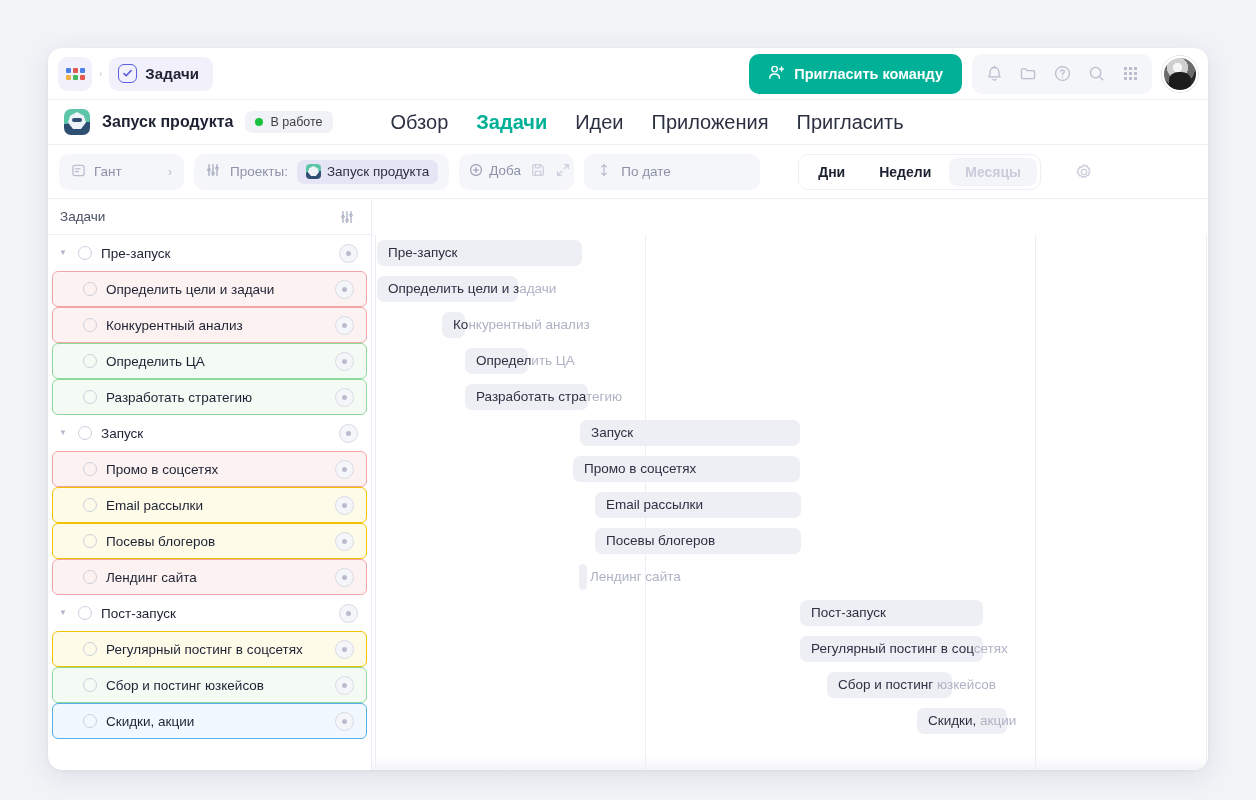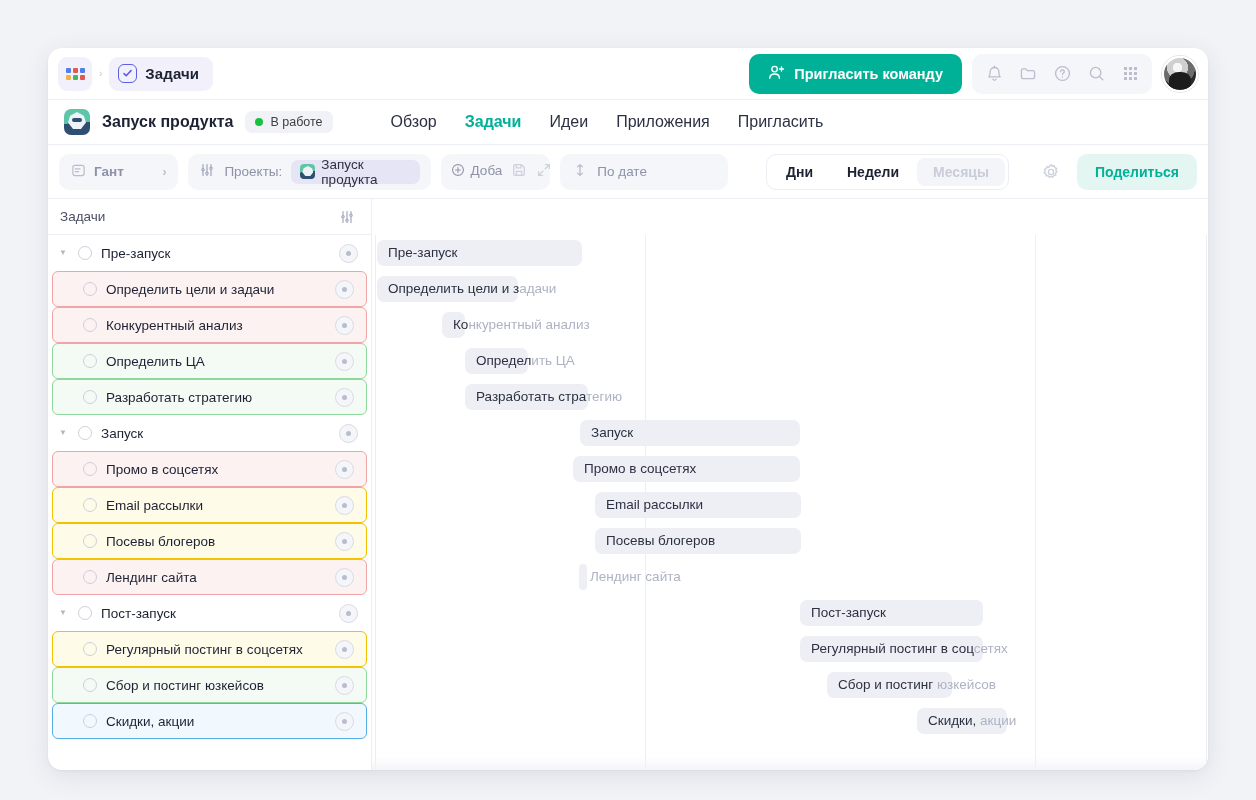--- a/index.html
+++ b/index.html
@@ -95,32 +95,32 @@
     background:#2f4f72; border-radius:2px;
   }
   .proj-name { font-size: 16px; font-weight: 700; color: #1d2233; }
   .status-pill {
     height: 22px; border-radius: 7px; background: #f1f1f8;
     display: flex; align-items: center; gap: 7px; padding: 0 10px;
     font-size: 12.5px; color: #404040; cursor: pointer;
   }
   .status-dot { width: 8px; height: 8px; border-radius: 50%; background: #17c13e; display:block; }
   .proj-tabs { display: flex; align-items: center; gap: 28px; margin-left: 46px; }
-  .ptab { font-size: 16px; color: #2c3142; cursor: pointer; }
+  .ptab { font-size: 20px; color: #2c3142; cursor: pointer; }
   .ptab.active { color: #00b197; font-weight: 600; }
 
   
   .toolbar {
     height: 54px; display: flex; align-items: center; gap: 10px;
     padding: 0 11px; border-bottom: 1px solid #eceef4; background: #fff;
   }
   .tb-pill {
     height: 36px; background: #f5f6fa; border-radius: 10px;
     display: flex; align-items: center; gap: 8px; padding: 0 12px;
-    font-size: 13.5px; color: #8d92a8; cursor: pointer; white-space: nowrap; font-weight: bold;
+    font-size: 13.5px; color: #8d92a8; cursor: pointer; white-space: nowrap;
   }
   .tb-pill.wide-view { width: 125px; justify-content: flex-start; }
   .tb-chevron { margin-left: auto; color: #b9bdcd; font-size: 12px; }
   .filter-group { display: flex; align-items: center; gap: 9px; height: 36px;
                   background: #f5f6fa; border-radius: 10px; padding: 0 11px; }
   .filter-chip {
     height: 24px; background: #e6e5f5; border-radius: 7px;
     display: flex; align-items: center; gap: 6px; padding: 0 9px;
     font-size: 13.5px; color: #2c3142; cursor: pointer;
   }
@@ -395,21 +395,20 @@
       <button class="scale-btn disabled">Месяцы</button>
     </div>
 
     <div class="gear-btn">
       <svg width="20" height="20" viewBox="0 0 20 20" fill="none" stroke="#cdd1dd" stroke-width="1.4">
         <circle cx="10" cy="10" r="2.6"></circle>
         <path d="M10 2.8l1.3 1.5 1.9-.5.5 1.9 1.9.6-.8 1.8 1.2 1.6-1.5 1.3.3 2-2 .3-.9 1.8-1.8-.8-1.7 1-1.2-1.6-2 .1-.2-2-1.8-.9 1-1.7-.7-1.9 1.9-.6.4-1.9 1.9.4L10 2.8z" stroke-linejoin="round"></path>
       </svg>
     </div>
 
-    <button class="share-btn">Поделиться</button>
   </div>
 
   <div class="body">
 
     <div class="tasks-pane">
       <div class="tasks-head">
         <span class="tasks-head-title">Задачи</span>
         <span class="tasks-head-ico">
           <svg width="16" height="16" viewBox="0 0 16 16" fill="none" stroke="#a9aec1" stroke-width="1.3" stroke-linecap="round">
             <path d="M4 2.6v4M4 9.4v4M8 2.6v7.2M8 12.6v.8M12 2.6v2.2M12 7.6v5.8"></path>

